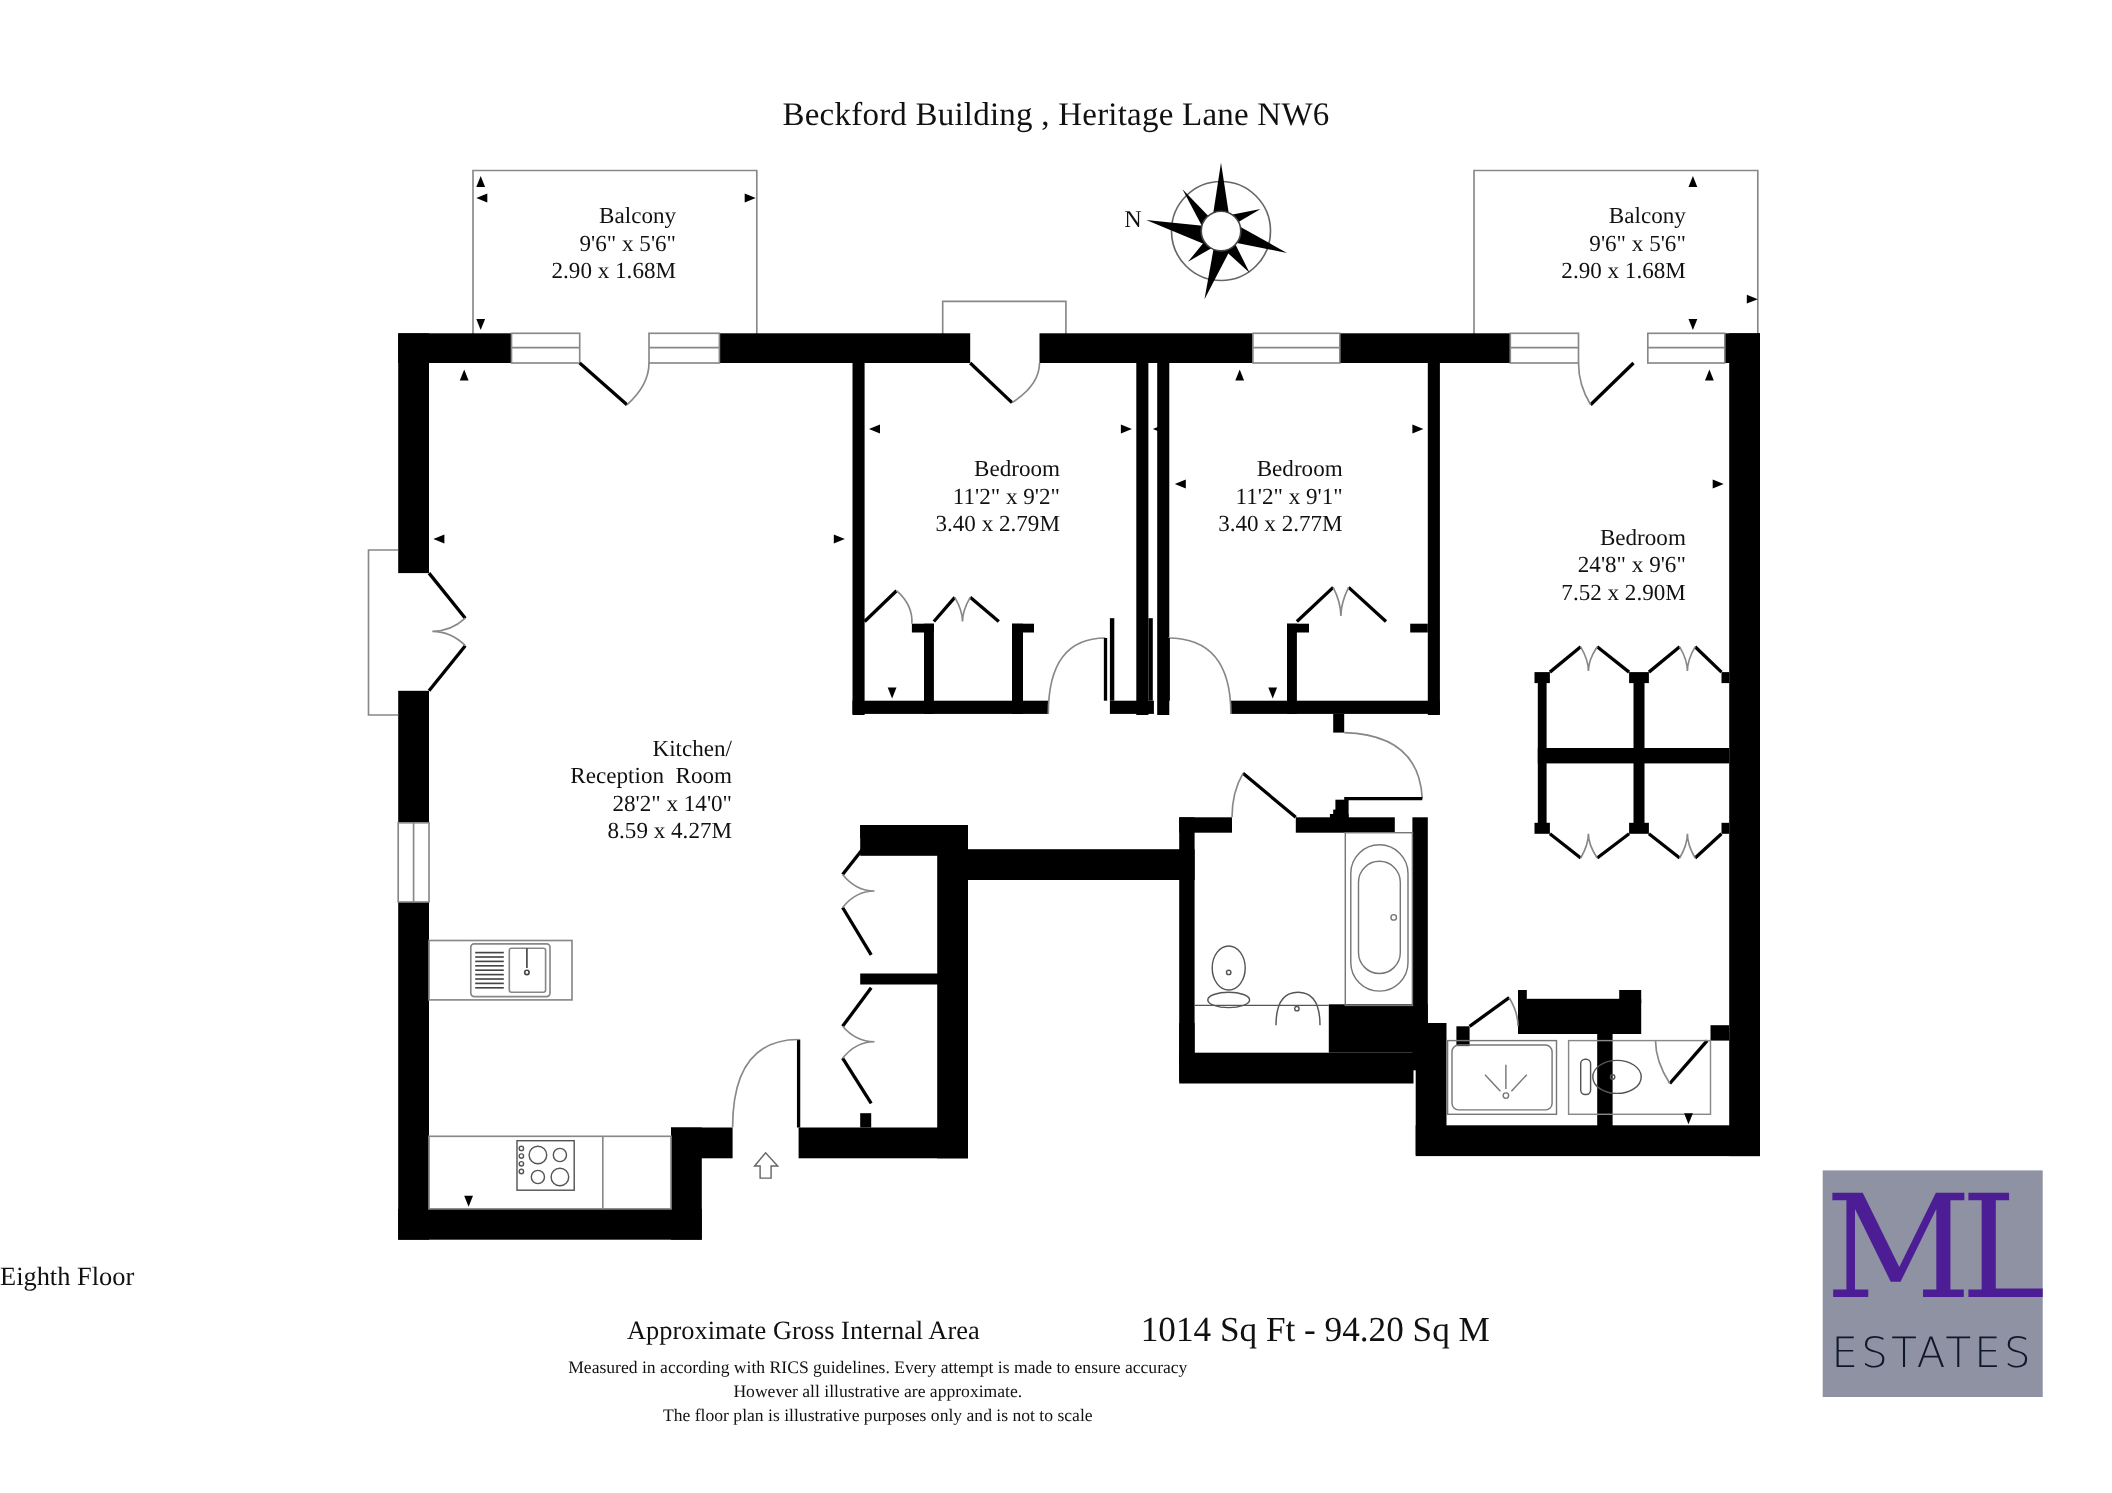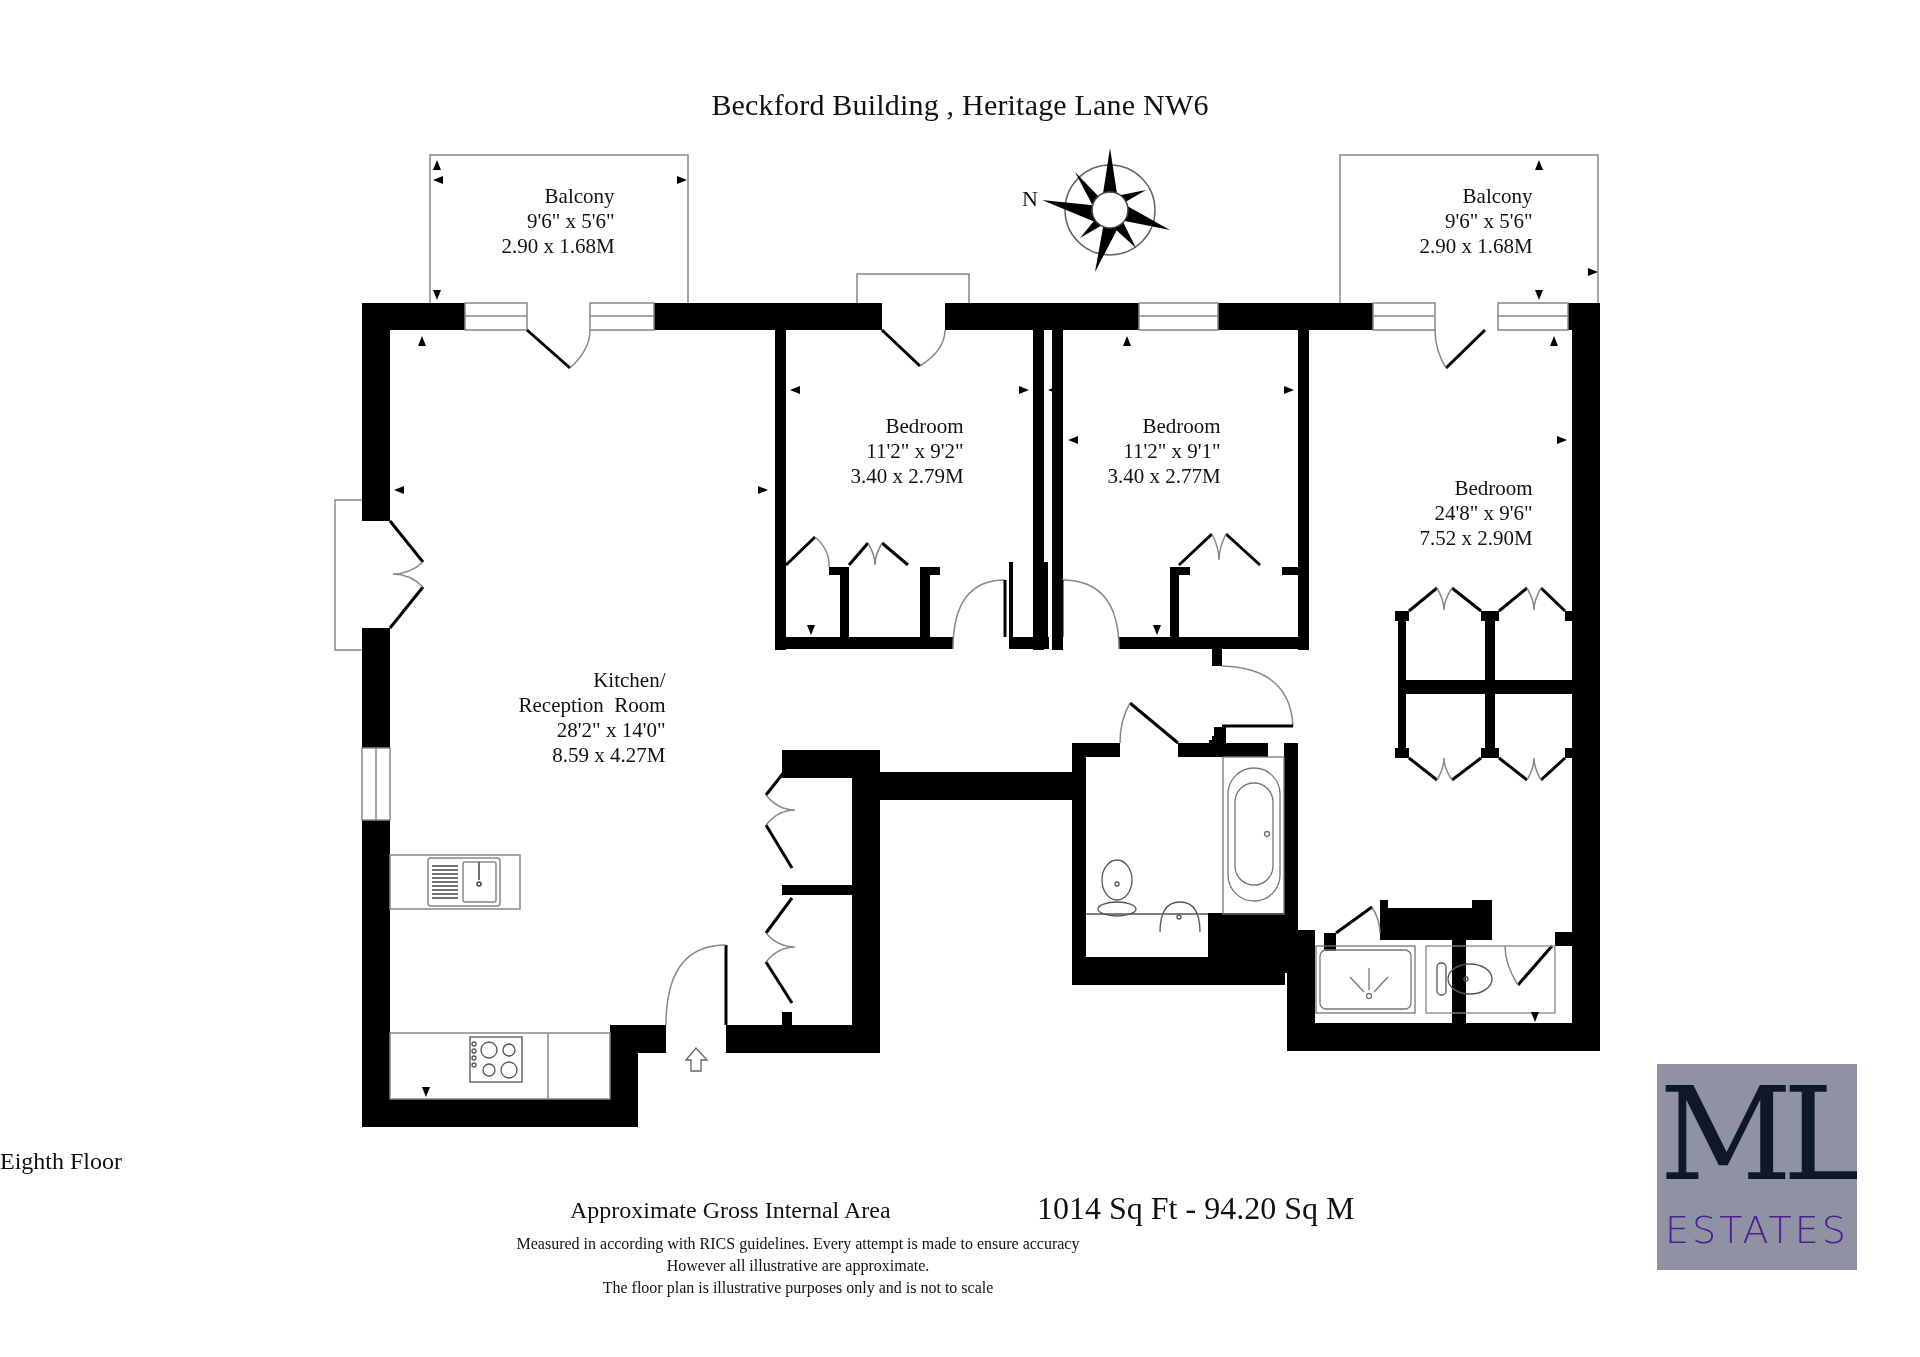--- a/index.html
+++ b/index.html
@@ -7,22 +7,22 @@
     .abs { position: absolute; }
     .title { left: 0; width: 1920px; top: 88px; text-align: center; font-size: 30px; letter-spacing: 0.2px; }
     .plan { left: 0; top: 0; width: 1920px; height: 1357px; }
     .lbl { position: absolute; text-align: right; font-size: 21px; line-height: 25px; white-space: nowrap; transform: translateX(-50%); }
     .lbl div { display: block; }
     .floor { left: 0; width: 1920px; top: 1148px; text-align: left; font-size: 24px; }
     .area-label { left: 570px; top: 1197px; font-size: 24px; }
     .area-value { left: 1037px; top: 1190px; font-size: 32px; }
     .note { left: 0; width: 1596px; text-align: center; font-size: 16px; line-height: 20px; }
     .logo { left: 1657px; top: 1064px; width: 200px; height: 206px; background: #8e92a3; overflow: hidden; }
-    .logo-ml { position: absolute; left: 0; top: 0; width: 204px; text-align: center; font-family: "DejaVu Serif", serif; font-size: 130px; line-height: 140px; color: #0f172a; letter-spacing: -10px; }
-    .logo-est { position: absolute; left: 0; top: 144px; width: 200px; text-align: center; font-family: "DejaVu Sans", sans-serif; font-size: 38px; color: #4c1d95; letter-spacing: 3px; font-weight: 300; }
+    .logo-ml { position: absolute; left: 0; top: 0; width: 204px; text-align: center; font-family: "DejaVu Serif", serif; font-size: 130px; line-height: 140px; color: #4c1d95; letter-spacing: -10px; }
+    .logo-est { position: absolute; left: 0; top: 144px; width: 200px; text-align: center; font-family: "DejaVu Sans", sans-serif; font-size: 38px; color: #0f172a; letter-spacing: 3px; font-weight: 300; }
   </style>
 </head>
 <body>
 
 <div class="abs title">Beckford Building , Heritage Lane NW6</div>
 
 <svg class="abs plan" width="1920" height="1357" viewBox="0 0 1920 1357" xmlns="http://www.w3.org/2000/svg">
   <defs>
     <g id="tri-dn">
         <polygon points="-4,0 4,0 0,10" fill="#000"></polygon>

